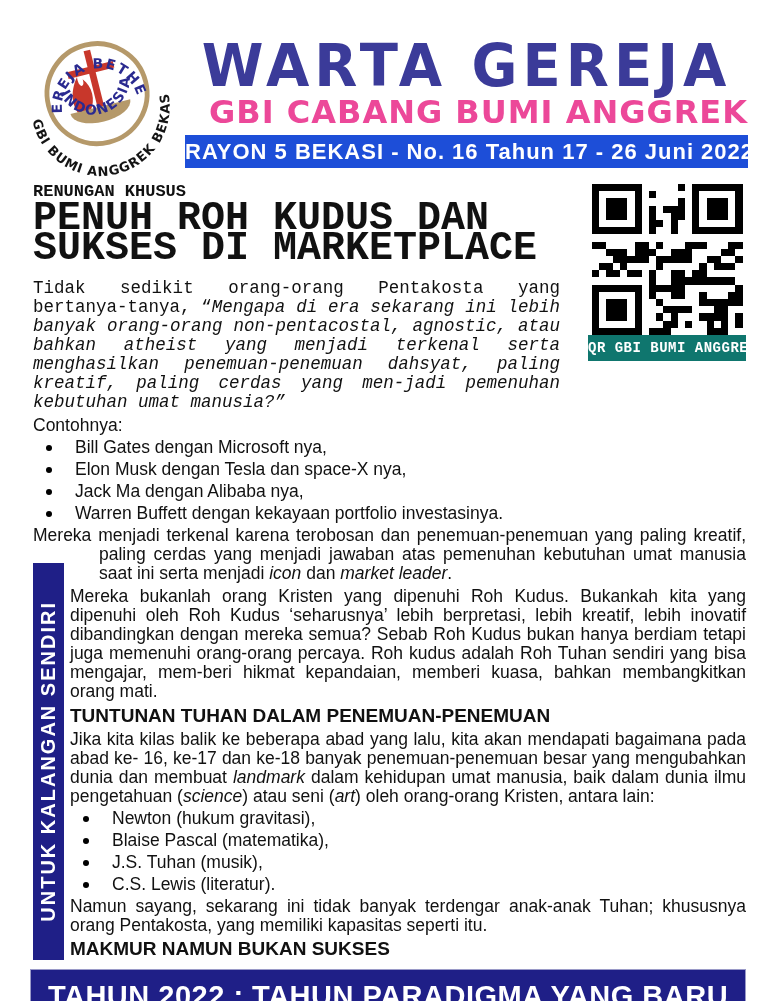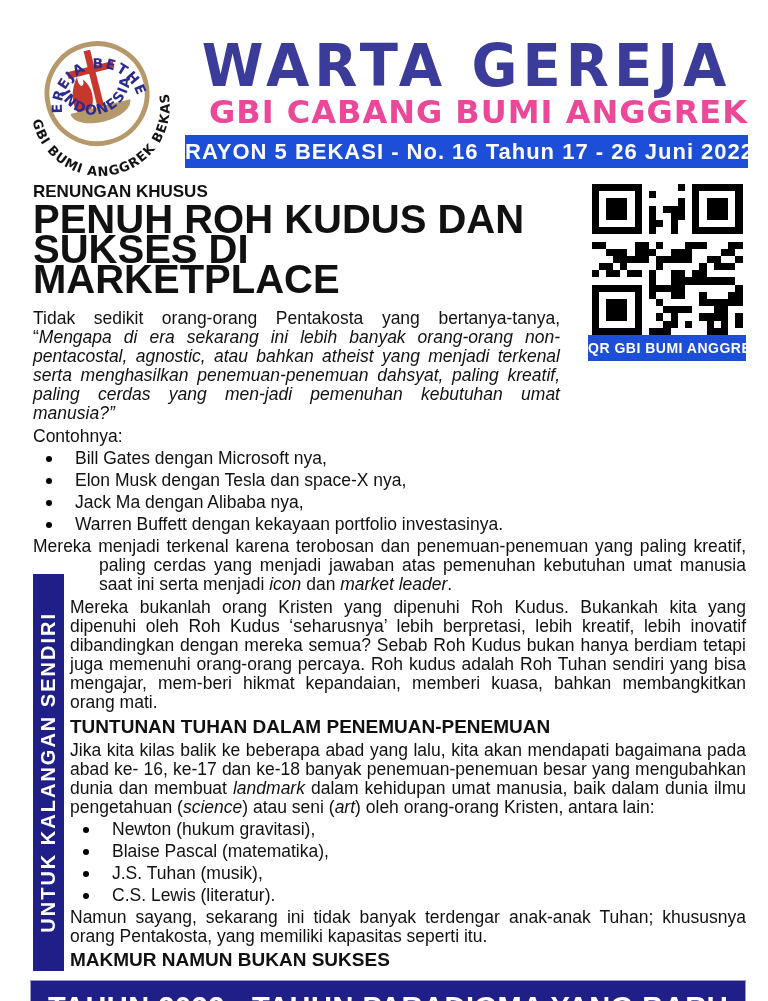--- a/index.html
+++ b/index.html
@@ -13,29 +13,29 @@
   .mast{position:absolute;left:185px;top:34px;width:563px;}
   .mast-title{font-family:"DejaVu Sans",sans-serif;font-weight:bold;font-size:56px;line-height:60px;
               color:#3b3b99;letter-spacing:5px;text-align:center;white-space:nowrap;transform:scaleY(1.06);transform-origin:top;}
   .mast-sub{font-family:"DejaVu Sans",sans-serif;font-weight:bold;font-size:32px;line-height:37px;
             color:#ec4899;text-align:right;letter-spacing:1px;white-space:nowrap;}
   .rayon{margin-top:4px;background:#1d4ed8;color:#fff;font-weight:bold;font-size:22px;
          line-height:33px;height:33px;text-align:center;letter-spacing:1px;white-space:nowrap;}
 
   
   main{padding:6px 22px 0 33px;}
-  .intro-row{display:flex;gap:28px;}
+  .intro-row{display:flex;gap:28px;font-family:Liberation Mono, monospace;}
   .intro-col{width:552px;}
   .kicker{font-size:17px;font-weight:bold;line-height:20px;margin:0 0 2px;}
   .article-title{font-size:40px;line-height:30px;font-weight:bold;margin:2px 0 15px;}
   .body-t{font-size:17.5px;line-height:19px;text-align:justify;margin:0;}
   .it{font-style:italic;}
   .qr-fig{width:158px;margin:2px 0 0;}
   .qr-svg{display:block;width:158px;height:151px;background:#fff;}
-  .qr-label{background:#1d4ed8;color:#fff;font-weight:bold;font-size:14px;text-align:center;
+  .qr-label{background:#0f766e;color:#fff;font-weight:bold;font-size:14px;text-align:center;
             line-height:26px;height:26px;letter-spacing:.5px;white-space:nowrap;}
   .contoh{font-size:17.5px;line-height:20px;margin:3px 0 0;}
   ul.bullets{list-style:none;margin:3px 0 0;padding:0;}
   ul.bullets li{font-size:17.5px;line-height:19px;margin:0 0 3px;padding-left:42px;position:relative;}
   ul.bullets li::before{content:"";position:absolute;left:13px;top:7px;width:6px;height:6px;border-radius:50%;background:#000;}
   .terkenal{font-size:17.5px;line-height:19px;text-align:justify;padding-left:66px;text-indent:-66px;margin:2px 0 0;}
 
   .beside{position:relative;margin-left:37px;margin-top:4px;}
   .side-rail{position:absolute;left:-37px;top:-24px;bottom:0;width:31px;background:#1f1f87;
              display:flex;align-items:center;justify-content:center;}

